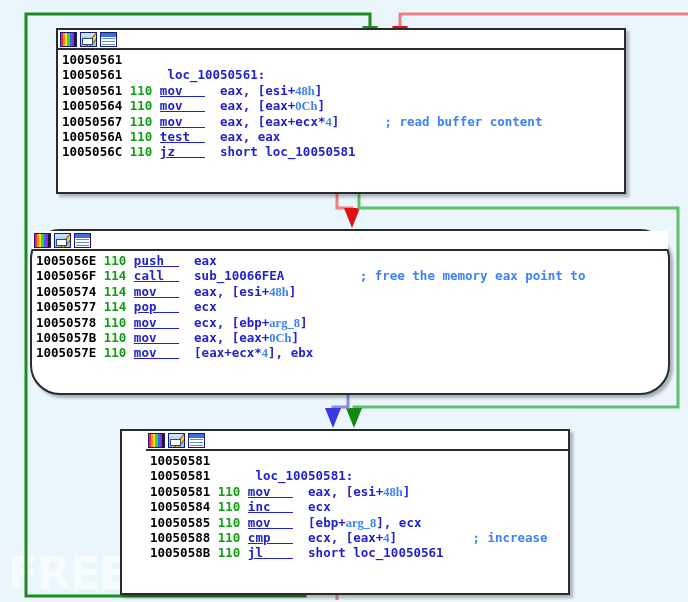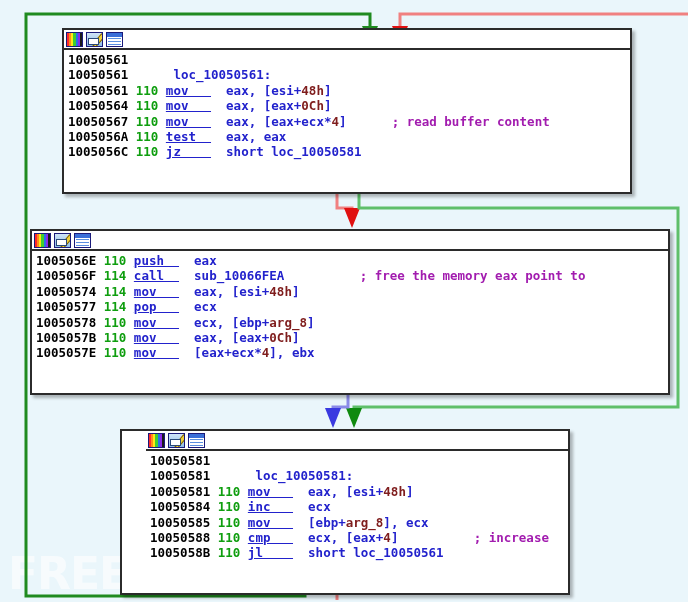--- a/index.html
+++ b/index.html
@@ -128,22 +128,22 @@
     font-size: 12.5px;
     line-height: 15.4px;
     white-space: pre;
     font-weight: bold;
   }
   .ln { display: block; height: 15.4px; }
   .c-addr  { color: #000000; }
   .c-depth { color: #0f9e0f; margin-top: 32px; }
   .c-mnem  { color: #2222cc; text-decoration: underline; }
   .c-op    { color: #2222cc; }
-  .c-num   { color: #7f1d1d; }
-  .c-cmt   { color: #a21caf; text-align: right; }
+  .c-num   { color: #3b82f6; font-family: Liberation Serif, serif; }
+  .c-cmt   { color: #3b82f6; text-align: right; }
   .c-lbl   { color: #2222cc; }
 </style>
 </head>
 <body>
 
 <div id="canvas">
 
   <div id="watermark">FREEBUF</div>
 
   <svg id="edges" viewBox="0 0 688 602" width="688" height="602">
@@ -170,30 +170,30 @@
       <path d="M 359,193 L 359,208 L 678,208 L 678,407 L 354,407 L 354,412" fill="none" stroke="#5fbf6a" stroke-width="3"></path>
       <polygon points="354,428 346,408 362,408" fill="#0f8a0f"></polygon>
     </g>
 
     <g>
       <path d="M 348,393 L 348,407 L 333,407 L 333,412" fill="none" stroke="#8a8ae8" stroke-width="3"></path>
       <polygon points="333,428 325,408 341,408" fill="#3a3ae0"></polygon>
     </g>
   </svg>
 
-  <div class="node" id="node-1" style="left:62px; top:28px; width:570px; height:166px;">
+  <div class="node" id="node-1" style="left:56px; top:28px; width:570px; height:166px;">
     <div class="node-titlebar">
       <span class="tb-icon icon-palette"></span>
       <span class="tb-icon icon-edit"></span>
       <span class="tb-icon icon-window"></span>
     </div>
     <div class="node-body"><span class="ln"><span class="c-addr">10050561</span><span class="c-op"> </span></span><span class="ln"><span class="c-addr">10050561</span><span class="c-op"> </span><span class="c-op">     </span><span class="c-lbl">loc_10050561:</span></span><span class="ln"><span class="c-addr">10050561</span><span class="c-op"> </span><span class="c-depth">110</span><span class="c-op"> </span><span class="c-mnem">mov   </span><span class="c-op">  </span><span><span class="c-op">eax, [esi+</span><span class="c-num">48h</span><span class="c-op">]</span></span></span><span class="ln"><span class="c-addr">10050564</span><span class="c-op"> </span><span class="c-depth">110</span><span class="c-op"> </span><span class="c-mnem">mov   </span><span class="c-op">  </span><span><span class="c-op">eax, [eax+</span><span class="c-num">0Ch</span><span class="c-op">]</span></span></span><span class="ln"><span class="c-addr">10050567</span><span class="c-op"> </span><span class="c-depth">110</span><span class="c-op"> </span><span class="c-mnem">mov   </span><span class="c-op">  </span><span><span class="c-op">eax, [eax+ecx*</span><span class="c-num">4</span><span class="c-op">]      </span></span><span class="c-cmt">; read buffer content</span></span><span class="ln"><span class="c-addr">1005056A</span><span class="c-op"> </span><span class="c-depth">110</span><span class="c-op"> </span><span class="c-mnem">test  </span><span class="c-op">  </span><span><span class="c-op">eax, eax</span></span></span><span class="ln"><span class="c-addr">1005056C</span><span class="c-op"> </span><span class="c-depth">110</span><span class="c-op"> </span><span class="c-mnem">jz    </span><span class="c-op">  </span><span><span class="c-op">short loc_10050581</span></span></span></div>
   </div>
 
-  <div class="node" id="node-2" style="left:30px; top:229px; width:640px; height:166px;">
+  <div class="node" id="node-2" style="left:30px; top:229px; width:640px; height:166px;border-radius:30px;">
     <div class="node-titlebar">
       <span class="tb-icon icon-palette"></span>
       <span class="tb-icon icon-edit"></span>
       <span class="tb-icon icon-window"></span>
     </div>
     <div class="node-body"><span class="ln"><span class="c-addr">1005056E</span><span class="c-op"> </span><span class="c-depth">110</span><span class="c-op"> </span><span class="c-mnem">push  </span><span class="c-op">  </span><span><span class="c-op">eax</span></span></span><span class="ln"><span class="c-addr">1005056F</span><span class="c-op"> </span><span class="c-depth">114</span><span class="c-op"> </span><span class="c-mnem">call  </span><span class="c-op">  </span><span><span class="c-op">sub_10066FEA          </span></span><span class="c-cmt">; free the memory eax point to</span></span><span class="ln"><span class="c-addr">10050574</span><span class="c-op"> </span><span class="c-depth">114</span><span class="c-op"> </span><span class="c-mnem">mov   </span><span class="c-op">  </span><span><span class="c-op">eax, [esi+</span><span class="c-num">48h</span><span class="c-op">]</span></span></span><span class="ln"><span class="c-addr">10050577</span><span class="c-op"> </span><span class="c-depth">114</span><span class="c-op"> </span><span class="c-mnem">pop   </span><span class="c-op">  </span><span><span class="c-op">ecx</span></span></span><span class="ln"><span class="c-addr">10050578</span><span class="c-op"> </span><span class="c-depth">110</span><span class="c-op"> </span><span class="c-mnem">mov   </span><span class="c-op">  </span><span><span class="c-op">ecx, [ebp+</span><span class="c-num">arg_8</span><span class="c-op">]</span></span></span><span class="ln"><span class="c-addr">1005057B</span><span class="c-op"> </span><span class="c-depth">110</span><span class="c-op"> </span><span class="c-mnem">mov   </span><span class="c-op">  </span><span><span class="c-op">eax, [eax+</span><span class="c-num">0Ch</span><span class="c-op">]</span></span></span><span class="ln"><span class="c-addr">1005057E</span><span class="c-op"> </span><span class="c-depth">110</span><span class="c-op"> </span><span class="c-mnem">mov   </span><span class="c-op">  </span><span><span class="c-op">[eax+ecx*</span><span class="c-num">4</span><span class="c-op">], ebx</span></span></span></div>
   </div>
 
   <div class="node" id="node-3" style="left:120px; top:429px; width:450px; height:166px;padding-left:24px;">
     <div class="node-titlebar">

